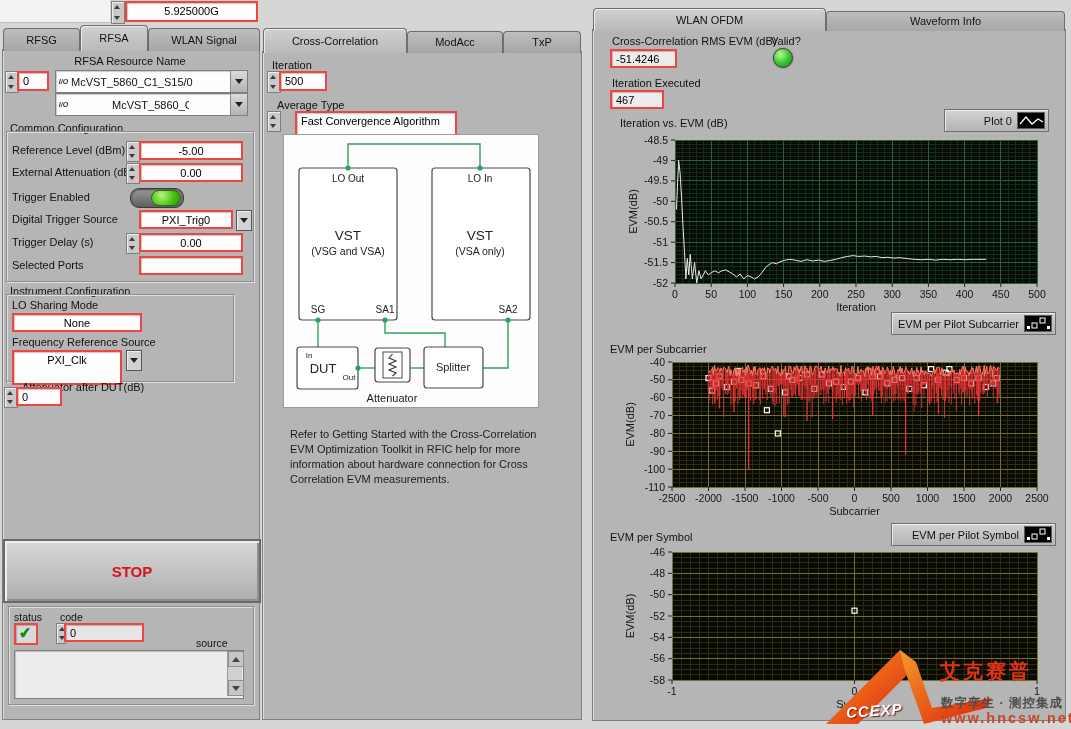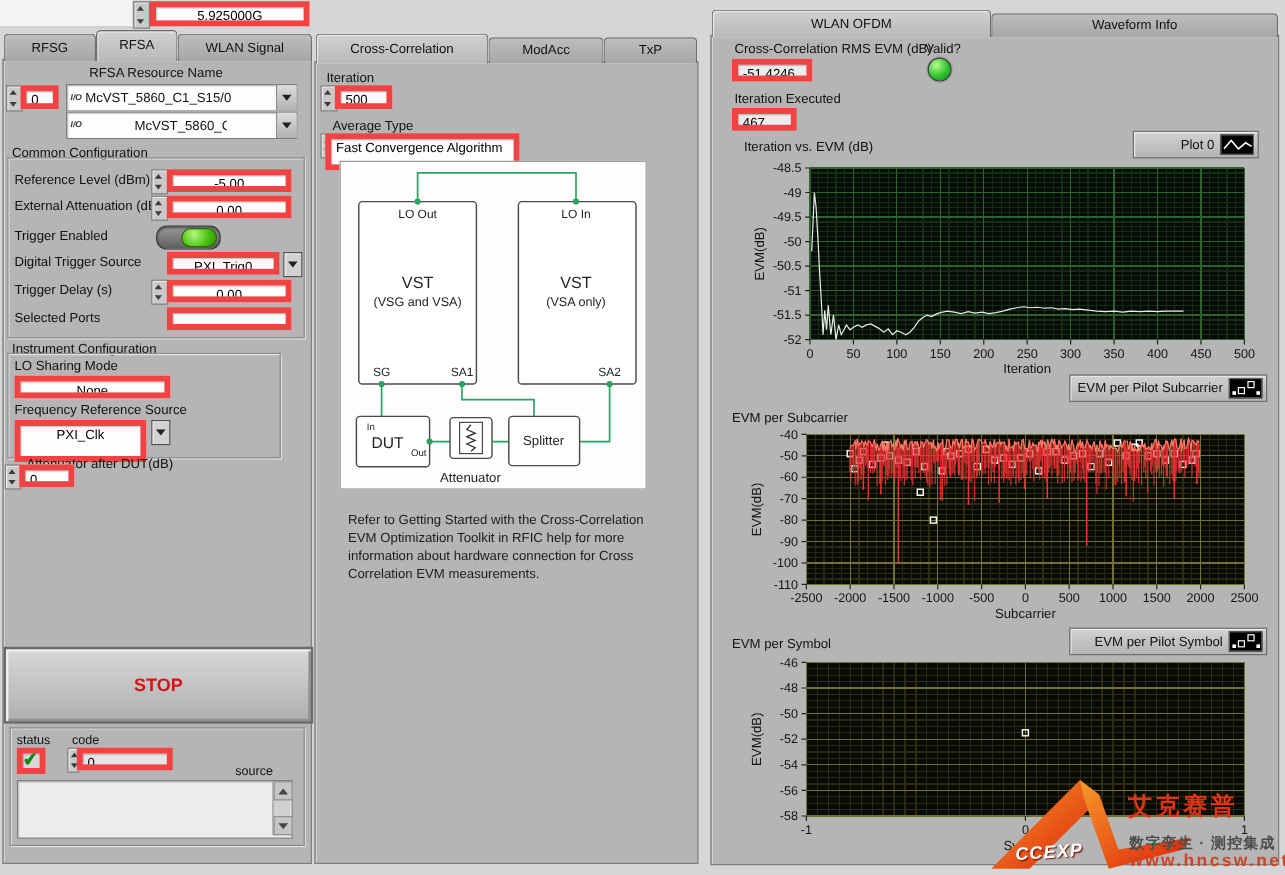--- a/index.html
+++ b/index.html
@@ -1,20 +1,20 @@
 <!DOCTYPE html>
 <html><head>
 <meta charset="utf-8">
 <style>
   html,body{margin:0;padding:0;background:#d6d6d6;}
   #screen{position:relative;width:1071px;height:729px;background:#d6d6d6;
           font-family:"Liberation Sans",sans-serif;font-size:11px;color:#111;overflow:hidden;}
   .a{position:absolute;box-sizing:border-box;}
   .lab{position:absolute;white-space:nowrap;color:#111;}
-  .f{position:absolute;box-sizing:border-box;background:#fdfdfd;border:5px solid #ef4444;
+  .f{position:absolute;box-sizing:border-box;background:#fdfdfd;border:2px solid #ef4444;
      box-shadow:inset 1px 1px 1px rgba(0,0,0,.22);padding:2px 4px;overflow:hidden;
      font-family:"Liberation Sans",sans-serif;font-size:11px;color:#000;white-space:nowrap;}
   .ctr{text-align:center;}
   .page{position:absolute;background:#b5b5b5;border:1px solid #7f7f7f;box-shadow:inset 1px 1px 0 #dcdcdc;}
   .tab{position:absolute;border:1px solid #6e6e6e;border-bottom:none;border-radius:4px 4px 0 0;
        background:linear-gradient(#bdbdbd,#a6a6a6);text-align:center;color:#111;z-index:4;overflow:hidden;}
   .tab.sel{background:linear-gradient(#d0d0d0,#b9b9b9);box-shadow:inset 1px 1px 0 #ececec;z-index:6;}
   .gb{position:absolute;border:1px solid #8d8d8d;box-shadow:inset 1px 1px 0 #e0e0e0,1px 1px 0 #e0e0e0;}
   .spin{position:absolute;width:12px;background:#c9c9c9;border:1px solid #7e7e7e;box-shadow:inset 1px 1px 0 #eee;}
   .spin::before{content:"";position:absolute;left:2px;top:3px;border-left:3px solid transparent;
@@ -160,21 +160,21 @@
       <div class="tab" style="left: 503px; top: 31px; width: 76px; height: 21px; line-height: 21px;">TxP</div>
     </div>
   <div class="page" style="left:262px;top:51px;width:318px;height:667px;"></div>
 
   <div class="lab" style="left:272px;top:59px;">Iteration</div>
   <div class="spin" style="left:267px;top:71px;height:20px;"></div>
   <div class="f" style="left:279px;top:71px;width:48px;height:20px;">500</div>
 
   <div class="lab" style="left:277px;top:99px;">Average Type</div>
   <div class="spin" style="left:267px;top:111px;height:19px;"></div>
-  <div class="f" style="left:271px;top:111px;width:162px;height:31px;">Fast Convergence Algorithm</div>
+  <div class="f" style="left:295px;top:111px;width:162px;height:31px;">Fast Convergence Algorithm</div>
 
   <div class="canvas" style="left:283px;top:134px;width:254px;height:272px;"></div>
   <svg id="diag" class="a" style="left:283px;top:134px;" width="254" height="272">
       <path d="M65,34 V10 H197 V34" fill="none" stroke="#2ba35f" stroke-width="1.4"></path>
       <rect x="16" y="34" width="98" height="152" rx="3" fill="#fff" stroke="#4a4a4a" stroke-width="1.2"></rect>
       <rect x="149" y="34" width="98" height="152" rx="3" fill="#fff" stroke="#4a4a4a" stroke-width="1.2"></rect>
       <circle cx="65" cy="34" r="2.6" fill="#2ba35f"></circle>
       <circle cx="197" cy="34" r="2.6" fill="#2ba35f"></circle>
       <text x="65" y="48" text-anchor="middle" class="dg" font-size="10">LO Out</text>
       <text x="197" y="48" text-anchor="middle" class="dg" font-size="10">LO In</text>

